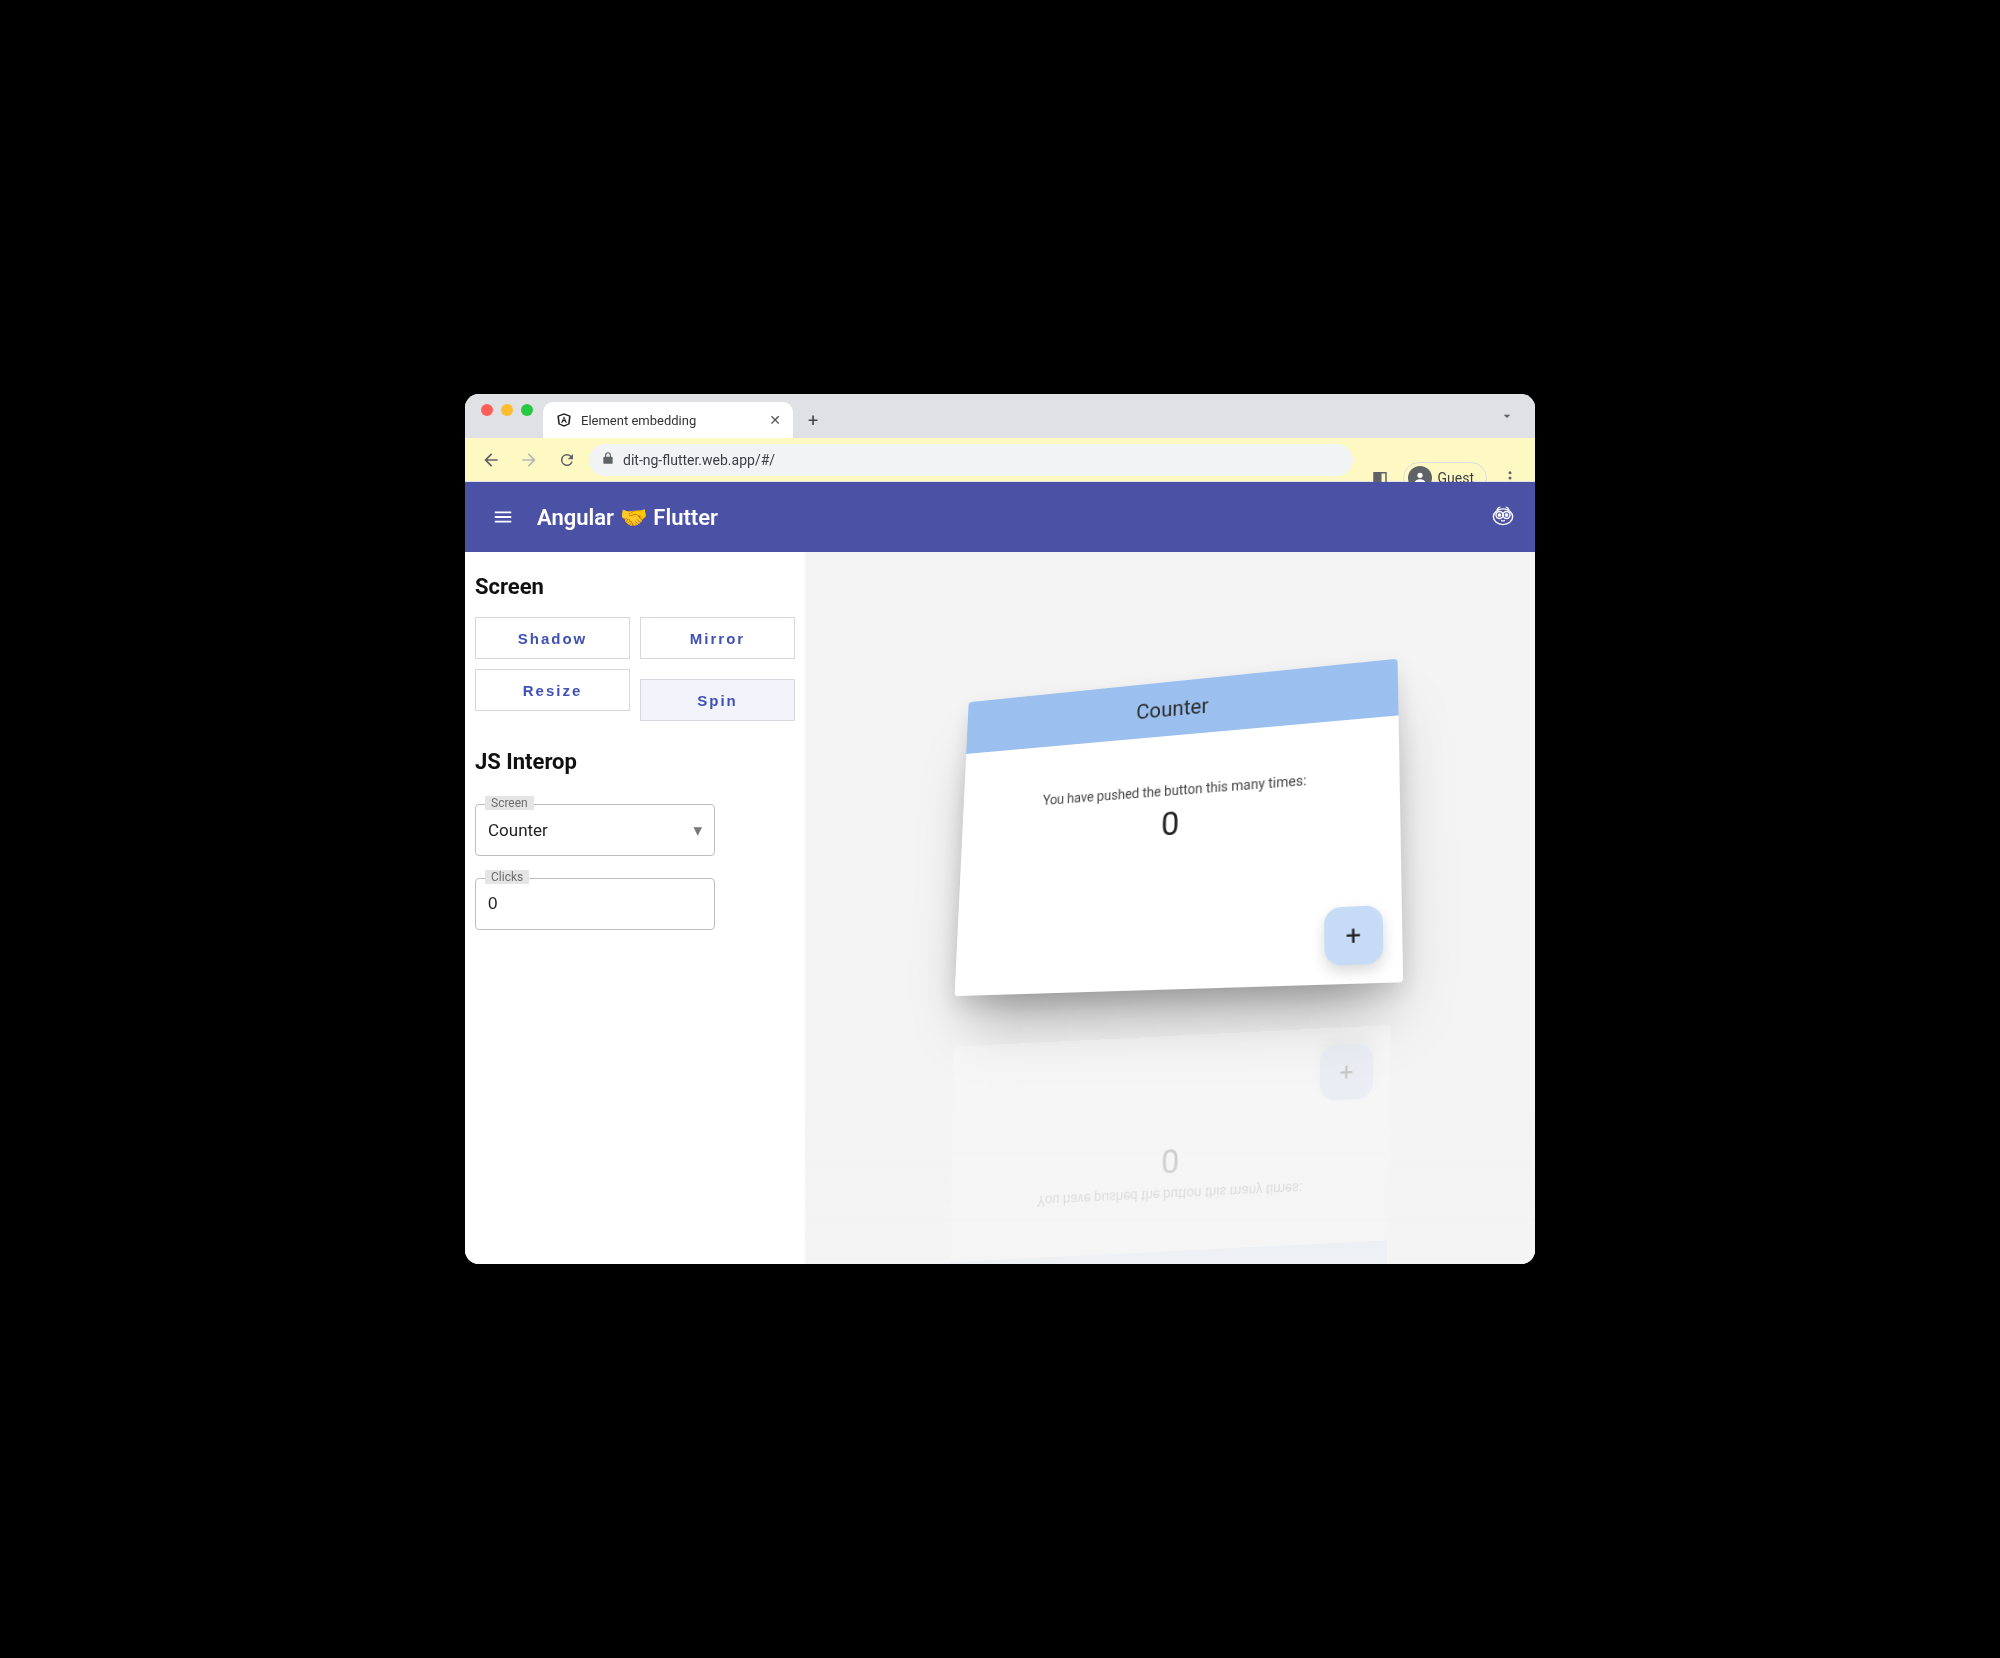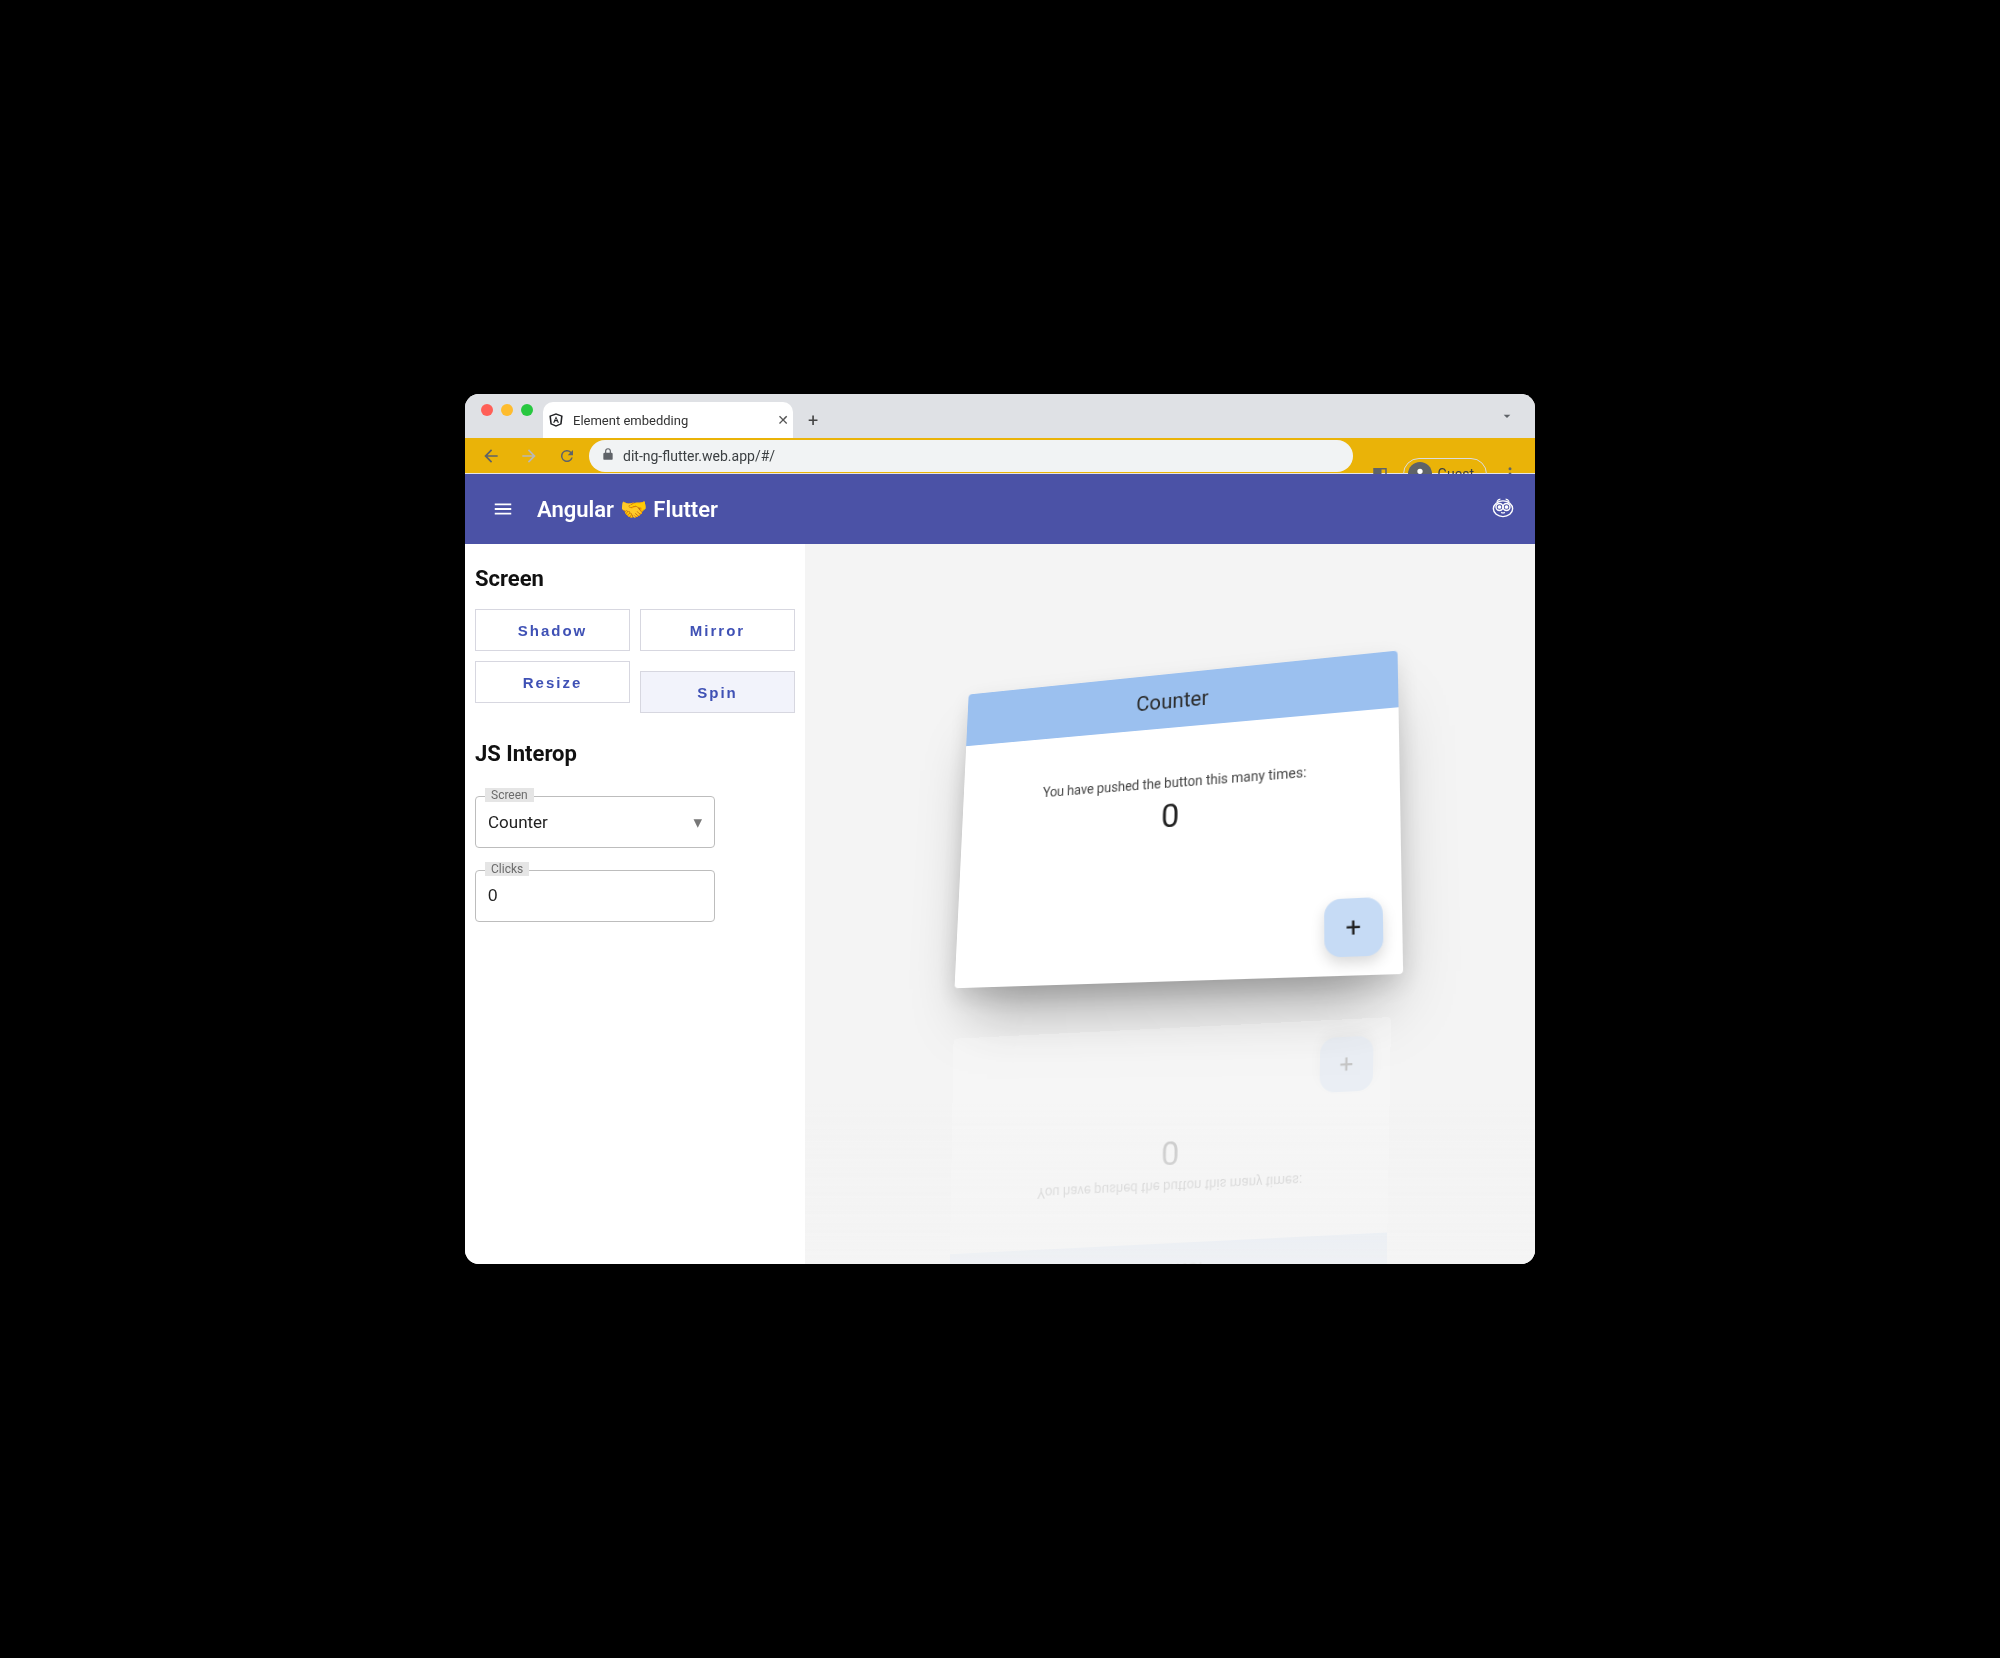--- a/index.html
+++ b/index.html
@@ -44,21 +44,21 @@
   .tl.yellow { background: #febc2e; }
   .tl.green { background: #28c840; }
 
   .tab {
     background: #fff;
     height: 36px;
     border-top-left-radius: 10px;
     border-top-right-radius: 10px;
     display: flex;
     align-items: center;
-    padding: 0 4px;
+    padding: 0 12px;
     gap: 8px;
     font-size: 13px;
     color: #333;
     width: 250px;
     position: relative;
   }
   .tab .favicon {
     width: 18px; height: 18px;
     display:flex; align-items:center; justify-content:center;
   }
@@ -78,22 +78,22 @@
   }
   .tabbar-right {
     margin-left: auto;
     padding: 0 12px 10px 0;
     color: #555;
     cursor: pointer;
   }
 
   
   .addrbar {
-    height: 36px;
-    background: #eab308;
+    height: 44px;
+    background: #fef9c3;
     border-bottom: 1px solid #e5e5e5;
     display: flex;
     align-items: center;
     padding: 0 10px;
     gap: 6px;
   }
   .nav-btn {
     width: 32px; height: 32px;
     display:flex; align-items:center; justify-content:center;
     color: #5f6368;

